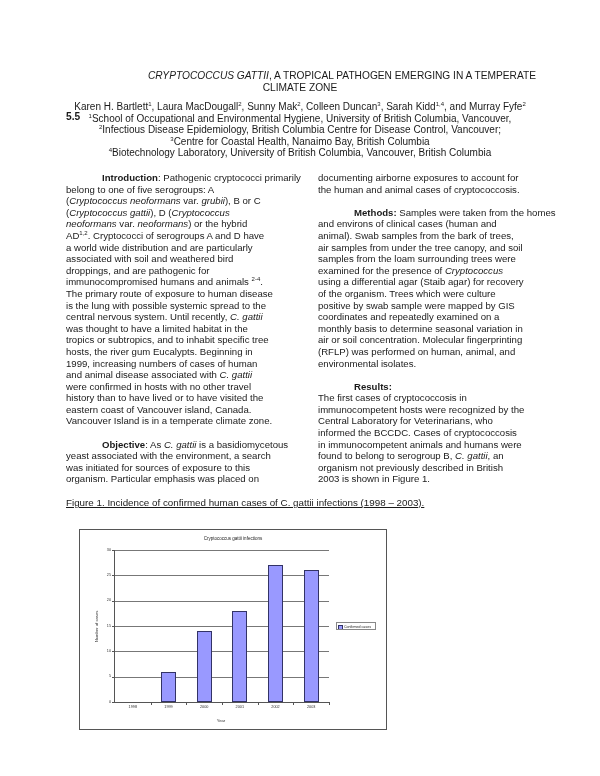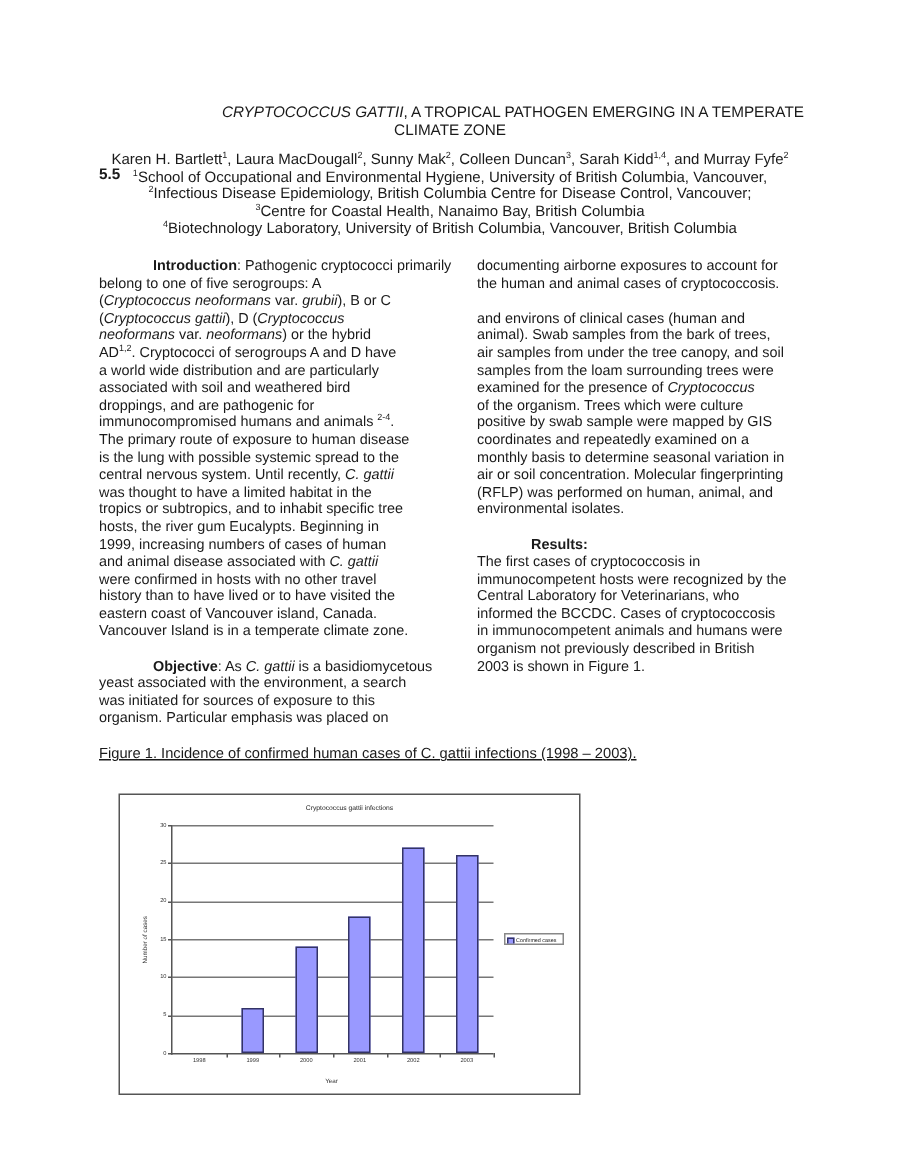--- a/index.html
+++ b/index.html
@@ -85,41 +85,44 @@
     </div>
 </div>
 
 <div class="col" style="left:318px; top:172px; width:240px;">
   <div id="objcont">
       <div class="ln">documenting airborne exposures to account for</div>
       <div class="ln">the human and animal cases of cryptococcosis.</div>
     </div>
   <div class="gap"></div>
   <div id="methods">
+      <div class="ln"><span class="b">Methods:</span>  Samples were taken from the homes</div>
       <div class="ln">and environs of clinical cases (human and</div>
       <div class="ln">animal).  Swab samples from the bark of trees,</div>
       <div class="ln">air samples from under the tree canopy, and soil</div>
       <div class="ln">samples from the loam surrounding trees were</div>
       <div class="ln">examined for the presence of <span class="i">Cryptococcus</span></div>
+      <div class="ln">using a differential agar (Staib agar) for recovery</div>
       <div class="ln">of the organism.  Trees which were culture</div>
       <div class="ln">positive by swab sample were mapped by GIS</div>
       <div class="ln">coordinates and repeatedly examined on a</div>
       <div class="ln">monthly basis to determine seasonal variation in</div>
       <div class="ln">air or soil concentration.  Molecular fingerprinting</div>
       <div class="ln">(RFLP) was performed on human, animal, and</div>
       <div class="ln">environmental isolates.</div>
     </div>
   <div class="gap"></div>
   <div id="results">
       <div class="ln"><span class="b">Results:</span></div>
       <div class="ln">The first cases of cryptococcosis in</div>
       <div class="ln">immunocompetent hosts were recognized by the</div>
       <div class="ln">Central Laboratory for Veterinarians, who</div>
       <div class="ln">informed the BCCDC.  Cases of cryptococcosis</div>
       <div class="ln">in immunocompetent animals and humans were</div>
+      <div class="ln">found to belong to serogroup B, <span class="i">C. gattii</span>, an</div>
       <div class="ln">organism not previously described in British</div>
       <div class="ln">2003 is shown in Figure 1.</div>
     </div>
 </div>
 
 <div class="abs caption">Figure 1.  Incidence of confirmed human cases of C. gattii infections (1998 – 2003).</div>
 
 <div class="chart-frame">
   <div class="chart-title">Cryptococcus gattii infections</div>
   <div class="yaxis-title">Number of cases</div>

